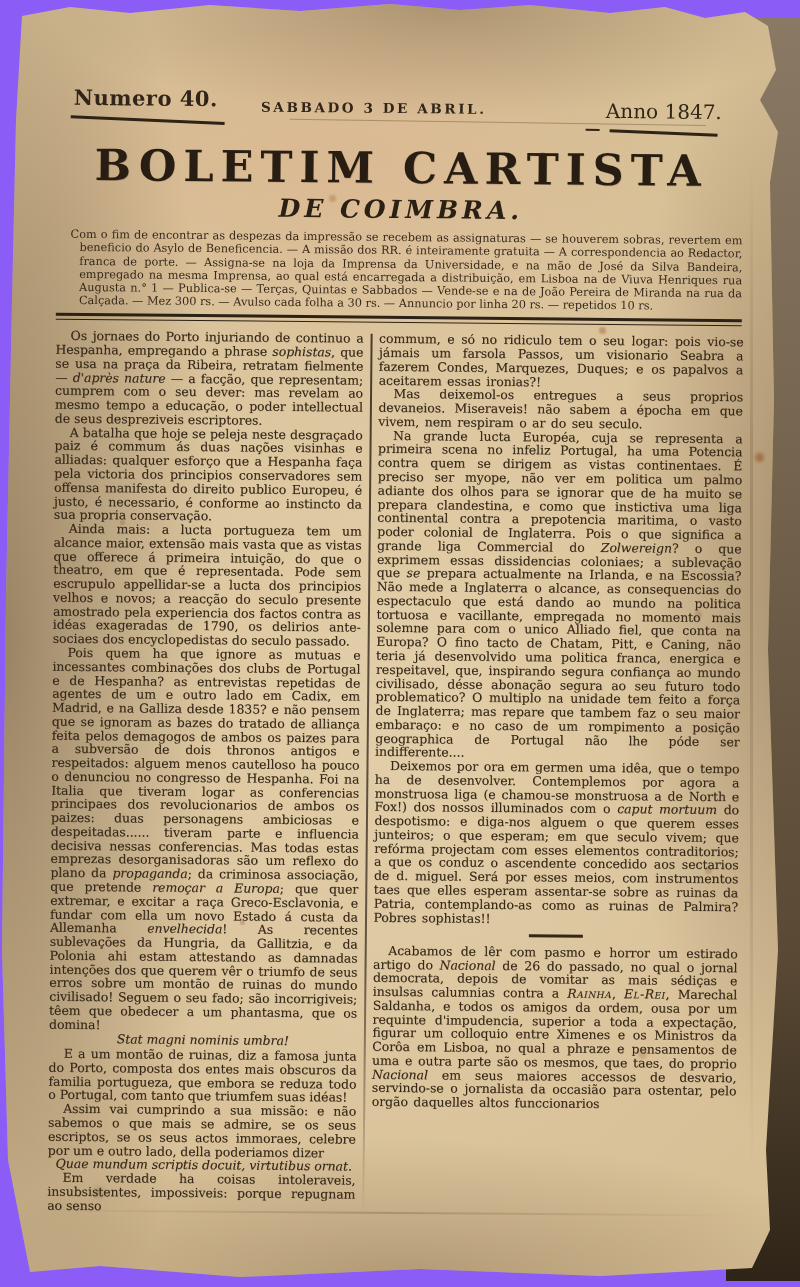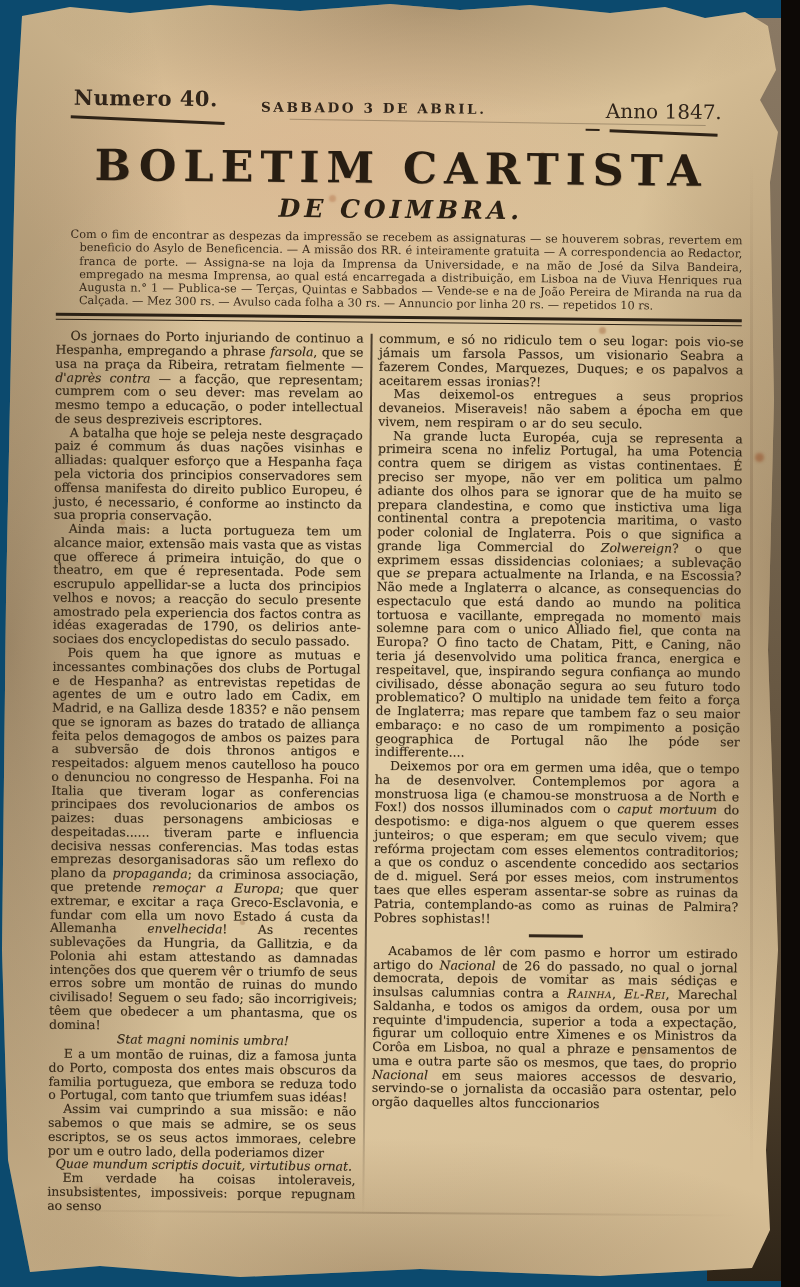--- a/index.html
+++ b/index.html
@@ -1,17 +1,17 @@
 <!DOCTYPE html>
 <html><head>
 <meta charset="utf-8">
 <style>
   html,body{margin:0;padding:0;background:#0d0906;}
-  .scene{position:relative;width:743px;height:1287px;overflow:hidden;background:#0c4a6e;
-         font-family:"DejaVu Serif", serif;padding-left:38px;}
+  .scene{position:relative;width:800px;height:1287px;overflow:hidden;background:#8b5cf6;
+         font-family:"DejaVu Serif", serif;}
   
   .under-edge{position:absolute;right:0;top:18px;bottom:6px;width:74px;
     background:linear-gradient(180deg,#8a7964 0%,#75654f 35%,#584834 75%,#2e2417 100%);}
   
   .paper{position:absolute;inset:0;
     clip-path:polygon(22px 16px,70px 7px,130px 13px,210px 5px,300px 11px,390px 4px,460px 10px,
       530px 5px,610px 13px,665px 7px,705px 18px,745px 12px,768px 26px,776px 70px,760px 100px,
       778px 132px,770px 182px,774px 400px,768px 650px,778px 950px,766px 1150px,770px 1230px,
       752px 1268px,600px 1276px,420px 1269px,240px 1277px,100px 1266px,30px 1272px,
       8px 1160px,2px 950px,6px 600px,12px 300px,16px 120px);
@@ -93,21 +93,21 @@
         <span class="year">Anno 1847.</span>
         <span class="year-dash"></span>
         <span class="year-rule"></span>
       </div>
       <div class="title">BOLETIM CARTISTA</div>
       <div class="subtitle">DE COIMBRA.</div>
       <p class="notice">Com o fim de encontrar as despezas da impressão se recebem as assignaturas — se houverem sobras, revertem em beneficio do Asylo de Beneficencia. — A missão dos RR. é inteiramente gratuita — A correspondencia ao Redactor, franca de porte. — Assigna-se na loja da Imprensa da Universidade, e na mão de José da Silva Bandeira, empregado na mesma Imprensa, ao qual está encarregada a distribuição, em Lisboa na de Viuva Henriques rua Augusta n.° 1 — Publica-se — Terças, Quintas e Sabbados — Vende-se e na de João Pereira de Miranda na rua da Calçada. — Mez 300 rs. — Avulso cada folha a 30 rs. — Annuncio por linha 20 rs. — repetidos 10 rs.</p>
       <div class="rule-double"></div>
       <div class="columns">
         <div class="col col-left" id="col-left">
-            <p class="para normal">Os jornaes do Porto injuriando de continuo a Hespanha, empregando a phrase <em>farsola</em>, que se usa na praça da Ribeira, retratam fielmente — <em>d'après contra</em> — a facção, que representam; cumprem com o seu dever: mas revelam ao mesmo tempo a educação, o poder intellectual de seus despreziveis escriptores.</p>
+            <p class="para normal">Os jornaes do Porto injuriando de continuo a Hespanha, empregando a phrase <em>sophistas</em>, que se usa na praça da Ribeira, retratam fielmente — <em>d'après nature</em> — a facção, que representam; cumprem com o seu dever: mas revelam ao mesmo tempo a educação, o poder intellectual de seus despreziveis escriptores.</p>
             <p class="para normal">A batalha que hoje se peleja neste desgraçado paiz é commum ás duas nações visinhas e alliadas: qualquer esforço que a Hespanha faça pela victoria dos principios conservadores sem offensa manifesta do direito publico Europeu, é justo, é necessario, é conforme ao instincto da sua propria conservação.</p>
             <p class="para normal">Ainda mais: a lucta portugueza tem um alcance maior, extensão mais vasta que as vistas que offerece á primeira intuição, do que o theatro, em que é representada. Pode sem escrupulo appellidar-se a lucta dos principios velhos e novos; a reacção do seculo presente amostrado pela experiencia dos factos contra as idéas exageradas de 1790, os delirios ante-sociaes dos encyclopedistas do seculo passado.</p>
             <p class="para normal">Pois quem ha que ignore as mutuas e incessantes combinações dos clubs de Portugal e de Hespanha? as entrevistas repetidas de agentes de um e outro lado em Cadix, em Madrid, e na Galliza desde 1835? e não pensem que se ignoram as bazes do tratado de alliança feita pelos demagogos de ambos os paizes para a subversão de dois thronos antigos e respeitados: alguem menos cautelloso ha pouco o denunciou no congresso de Hespanha. Foi na Italia que tiveram logar as conferencias principaes dos revolucionarios de ambos os paizes: duas personagens ambiciosas e despeitadas...... tiveram parte e influencia decisiva nessas conferencias. Mas todas estas emprezas desorganisadoras são um reflexo do plano da <em>propaganda</em>; da criminosa associação, que pretende <em>remoçar a Europa</em>; que quer extremar, e excitar a raça Greco-Esclavonia, e fundar com ella um novo Estado á custa da Allemanha <em>envelhecida</em>! As recentes sublevações da Hungria, da Gallitzia, e da Polonia ahi estam attestando as damnadas intenções dos que querem vêr o triumfo de seus erros sobre um montão de ruinas do mundo civilisado! Seguem o seu fado; são incorrigiveis; têem que obedecer a um phantasma, que os domina!</p>
             <p class="para quote-center"><em>Stat magni nominis umbra!</em></p>
             <p class="para normal">E a um montão de ruinas, diz a famosa junta do Porto, composta dos entes mais obscuros da familia portugueza, que embora se reduza todo o Portugal, com tanto que triumfem suas idéas!</p>
             <p class="para normal">Assim vai cumprindo a sua missão: e não sabemos o que mais se admire, se os seus escriptos, se os seus actos immoraes, celebre por um e outro lado, della poderiamos dizer</p>
             <p class="para quote"><em>Quae mundum scriptis docuit, virtutibus ornat.</em></p>
             <p class="para normal">Em verdade ha coisas intoleraveis, insubsistentes, impossiveis: porque repugnam ao senso</p>
           </div>
         <div class="col-divider"></div>

